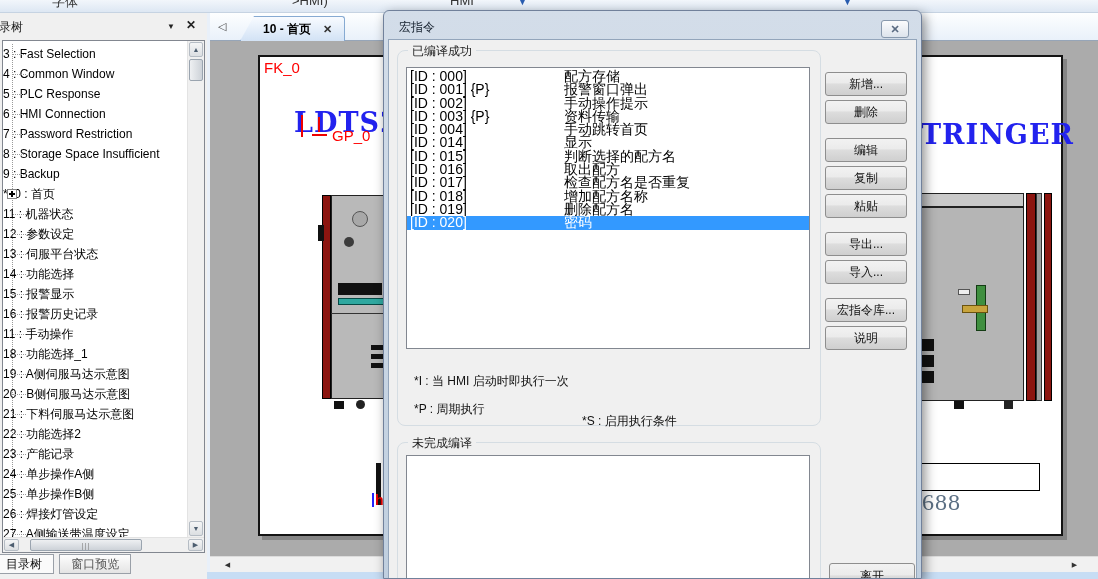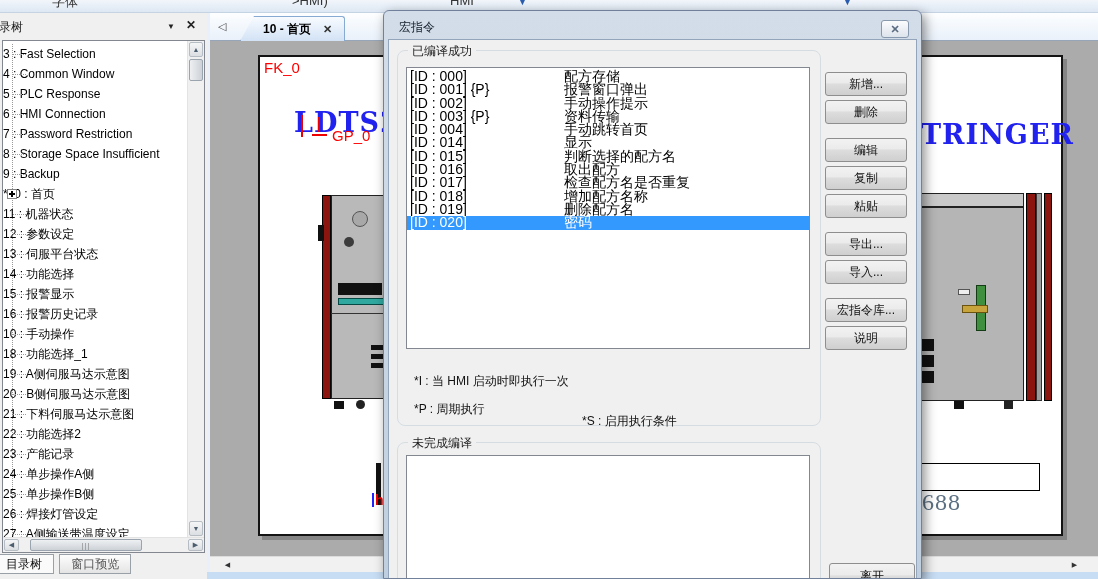--- a/index.html
+++ b/index.html
@@ -242,21 +242,21 @@
             <span>15 : 报警显示</span>
           </div>
 
           <div class="tree-item">
             
             <span>16 : 报警历史记录</span>
           </div>
 
           <div class="tree-item">
             
-            <span>10 : 手动操作</span>
+            <span>11 : 手动操作</span>
           </div>
 
           <div class="tree-item">
             
             <span>18 : 功能选择_1</span>
           </div>
 
           <div class="tree-item">
             
             <span>19 : A侧伺服马达示意图</span>

